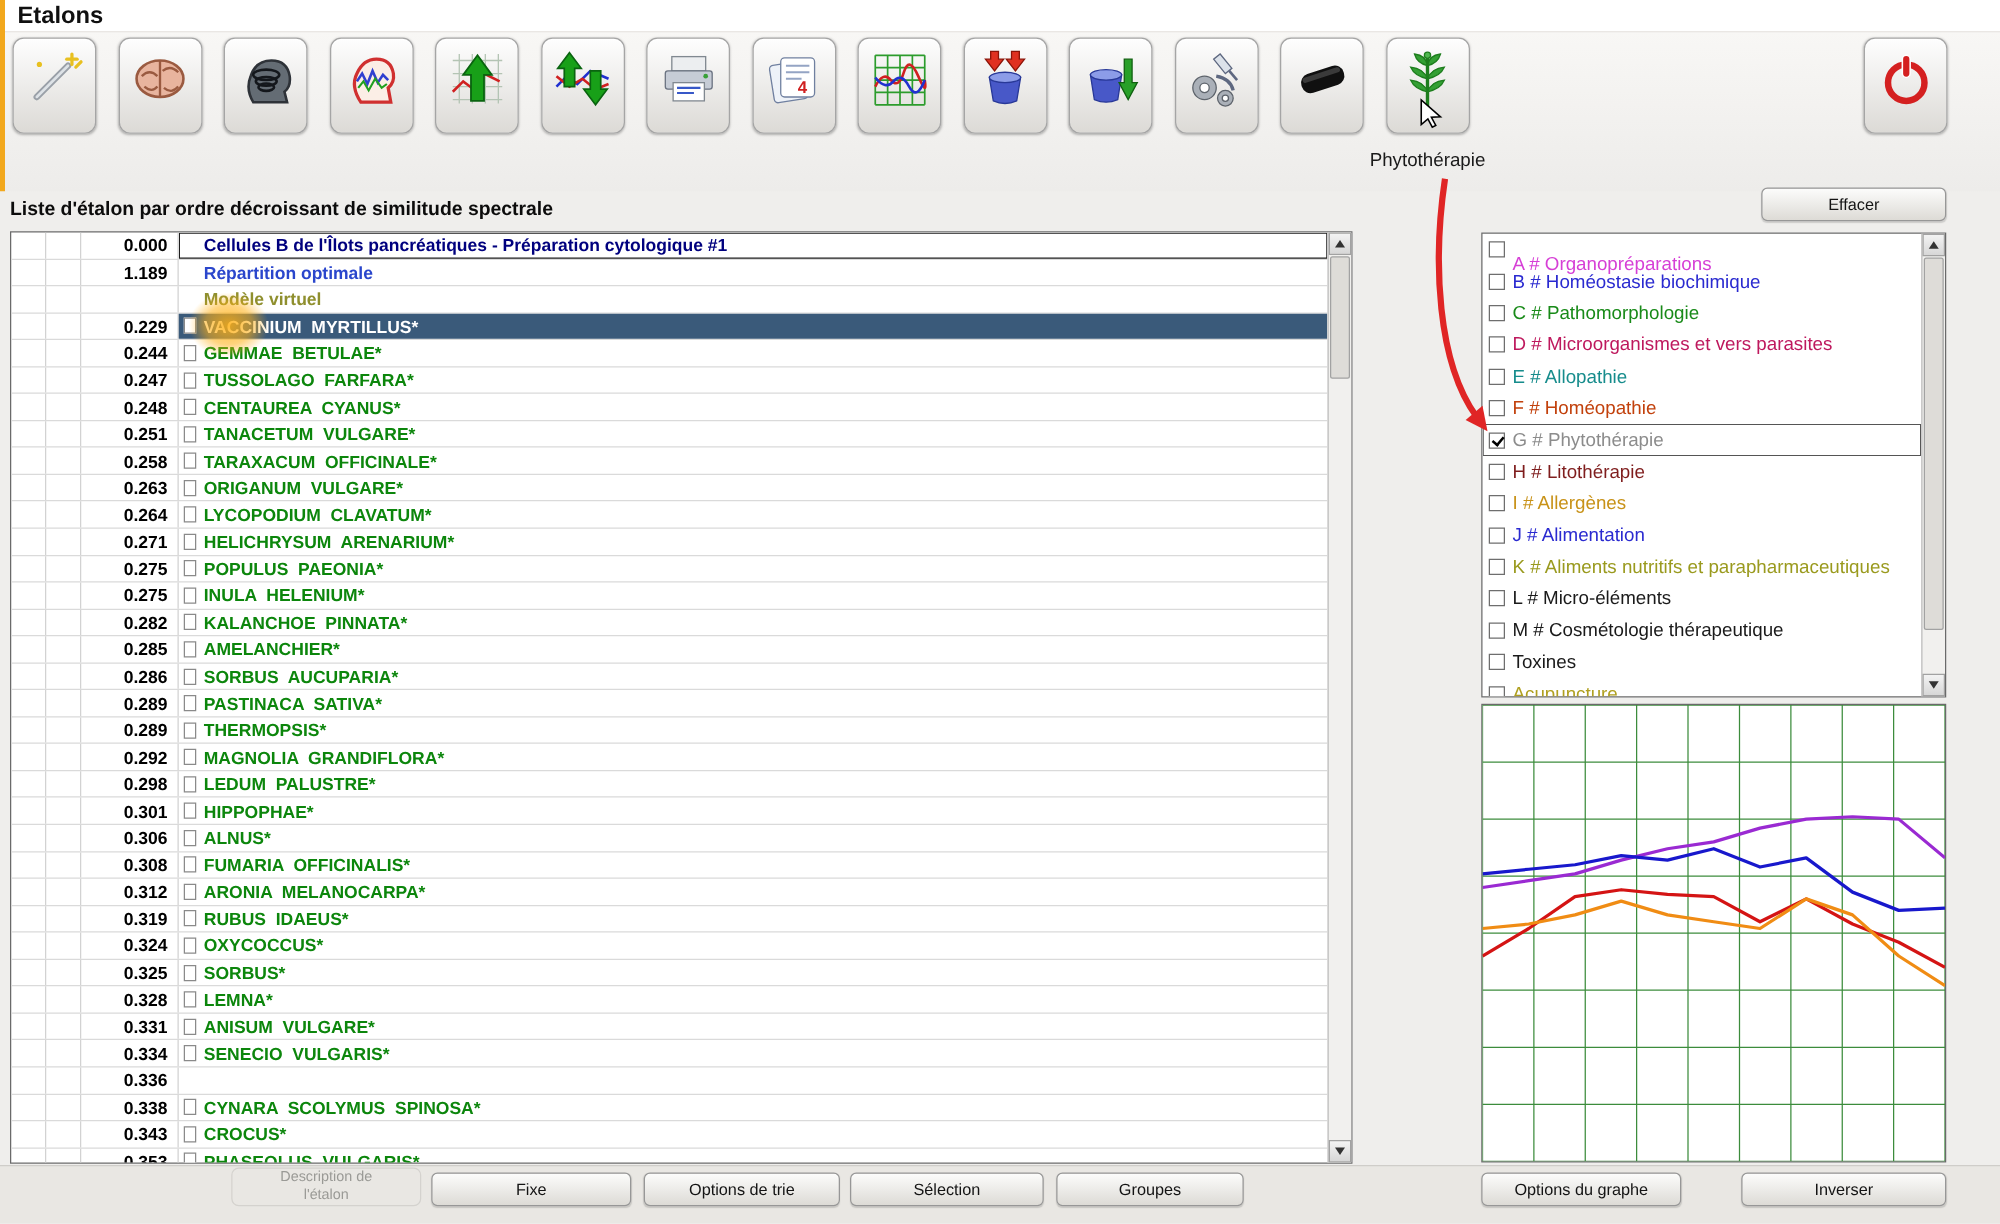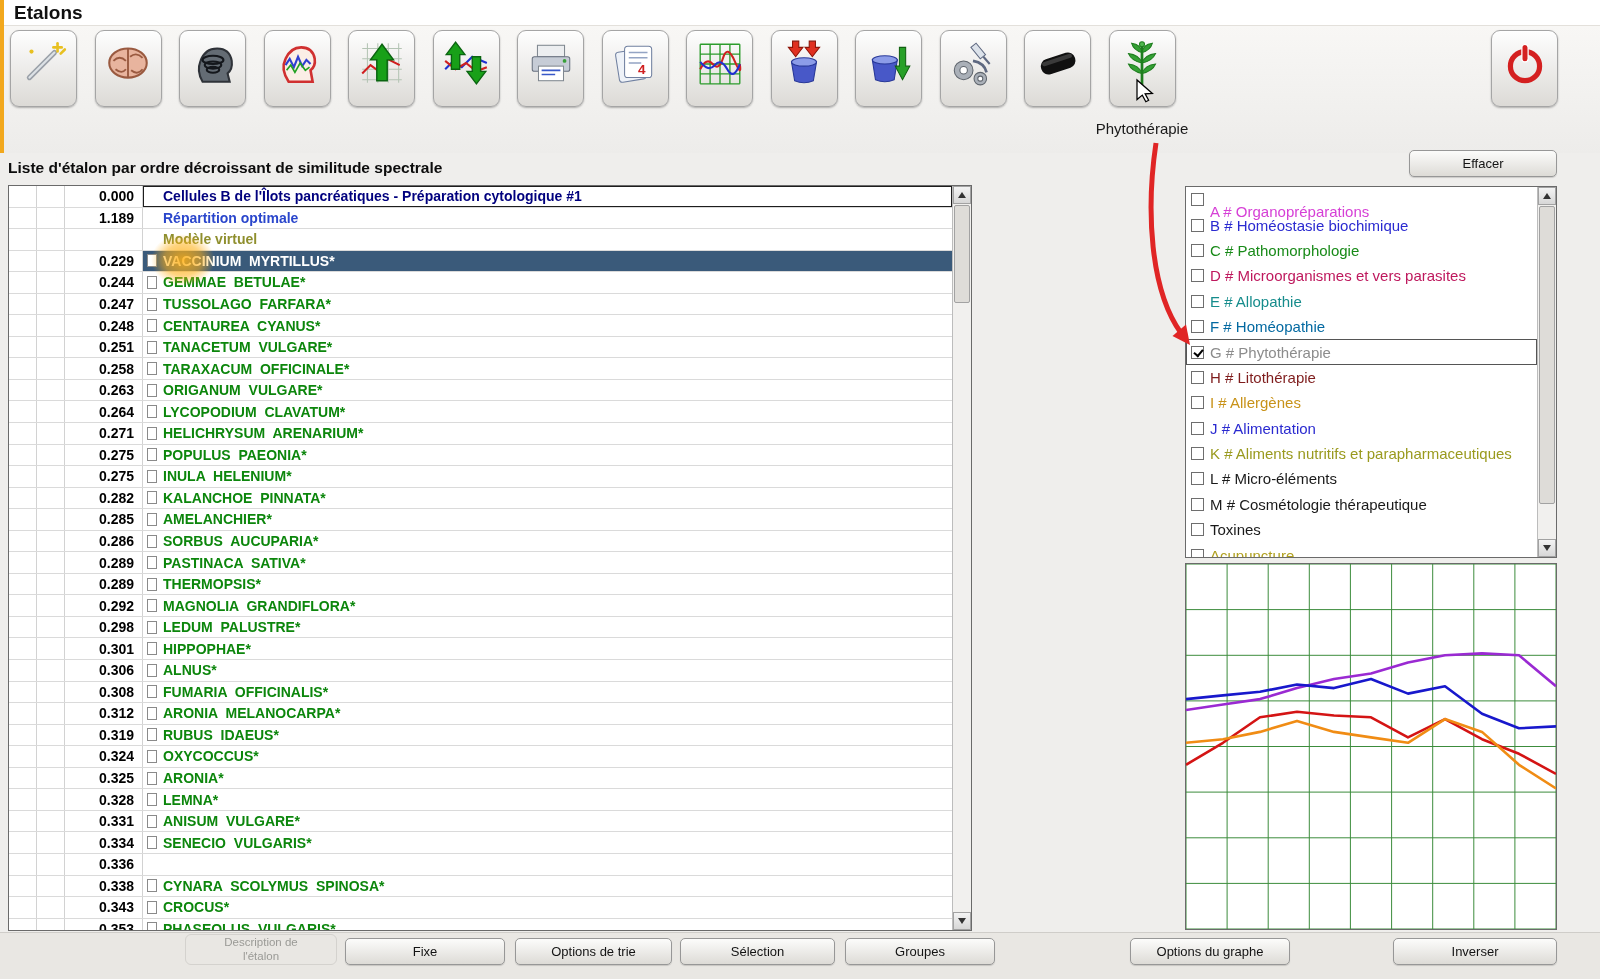--- a/index.html
+++ b/index.html
@@ -18,21 +18,21 @@
   .tbtn svg{width:50px;height:50px;margin-top:7px}
   .power{left:1491px}
   .phyto-label{position:absolute;left:1056px;top:94px;width:172px;text-align:center;font-size:15px;color:#1a1a1a}
 
   
   .list-title{position:absolute;left:8px;top:159px;font-size:15.5px;font-weight:700;color:#0c0c0c}
   .btn{border:1px solid #979797;border-radius:5px;background:linear-gradient(#fcfcfb,#dddbd6);font-family:"Liberation Sans",sans-serif;font-size:13px;color:#141414;display:flex;align-items:center;justify-content:center;cursor:pointer;box-shadow:0 1px 1px rgba(0,0,0,.15)}
   #effacerBtn{position:absolute;left:1409px;top:150px;width:148px;height:27px}
 
   
-  .etable{position:absolute;left:8px;top:185px;width:964px;height:746px;background:#fff;border:1px solid #6a6a6a}
+  .etable{position:absolute;left:8px;top:185px;width:1074px;height:746px;background:#fff;border:1px solid #6a6a6a}
   .rows{position:absolute;top:0;left:0;right:19px;bottom:0;overflow:hidden}
   .row{display:flex;height:21.56px;border-bottom:1px solid #dadada}
   .c1{width:28px;border-right:1px solid #d2d2d2}
   .c2{width:28px;border-right:1px solid #d2d2d2}
   .cv{width:78px;border-right:1px solid #d2d2d2;font-weight:700;font-size:14px;color:#000;display:flex;align-items:center;justify-content:flex-end;padding-right:8px}
   .cn{flex:1;display:flex;align-items:center;font-weight:700;font-size:14px;white-space:pre;overflow:hidden;padding-left:4px}
   .cb{flex:0 0 auto;width:10px;height:13px;border:1px solid #8a8a8a;background:#fff;margin-right:6px}
   .row.plant .cn{color:#0c860c}
   .row.selected .cn{background:#3a5a7a;color:#fff}
   .row.header-navy .cn{color:#00007e;box-shadow:inset 0 0 0 1px #1d1d1d;padding-left:20px}
@@ -63,21 +63,21 @@
   .chartpanel svg{display:block}
 
   
   .bottom-strip{position:absolute;left:0;top:932px;width:1600px;height:47px;background:#e9e7e3;border-top:1px solid #cfcdc9}
   .bbtn{position:absolute;top:938px;height:27px}
   #descBtn{left:185px;width:152px;top:934px;height:31px;font-size:11.5px;line-height:1.15;color:#9a9a96;background:#e9e7e3;border:1px solid #d4d2ce;border-radius:6px;white-space:normal;text-align:center;padding:0 26px;box-shadow:none}
   #fixeBtn{left:345px;width:160px}
   #triBtn{left:515px;width:157px}
   #selBtn{left:680px;width:155px}
   #grpBtn{left:845px;width:150px}
-  #graphBtn{left:1130px;width:160px}
+  #graphBtn{left:1185px;width:160px}
   #invBtn{left:1393px;width:164px}
 
   
   #overlay{position:absolute;left:0;top:0;width:1600px;height:979px;pointer-events:none;z-index:90}
 </style>
 </head>
 <body>
 
 <div id="app">
 
@@ -386,21 +386,21 @@
         <div class="row plant">
           <div class="c1"></div>
           <div class="c2"></div>
           <div class="cv">0.324</div>
           <div class="cn"><span class="cb"></span><span>OXYCOCCUS*</span></div>
         </div>
         <div class="row plant">
           <div class="c1"></div>
           <div class="c2"></div>
           <div class="cv">0.325</div>
-          <div class="cn"><span class="cb"></span><span>ARONIA*</span></div>
+          <div class="cn"><span class="cb"></span><span>SORBUS*</span></div>
         </div>
         <div class="row plant">
           <div class="c1"></div>
           <div class="c2"></div>
           <div class="cv">0.328</div>
           <div class="cn"><span class="cb"></span><span>LEMNA*</span></div>
         </div>
         <div class="row plant">
           <div class="c1"></div>
           <div class="c2"></div>
@@ -465,21 +465,21 @@
         <div class="cat">
           <span class="cb2"></span>
           <span class="lbl" style="color: #be185d;">D # Microorganismes et vers parasites</span>
         </div>
         <div class="cat">
           <span class="cb2"></span>
           <span class="lbl" style="color: rgb(22, 140, 140);">E # Allopathie</span>
         </div>
         <div class="cat">
           <span class="cb2"></span>
-          <span class="lbl" style="color: #0369a1;">F # Homéopathie</span>
+          <span class="lbl" style="color: #c2410c;">F # Homéopathie</span>
         </div>
         <div class="cat focused">
           <span class="cb2 on"></span>
           <span class="lbl" style="color: rgb(140, 140, 140);">G # Phytothérapie</span>
         </div>
         <div class="cat">
           <span class="cb2"></span>
           <span class="lbl" style="color: #7f1d1d;">H # Litothérapie</span>
         </div>
         <div class="cat">

